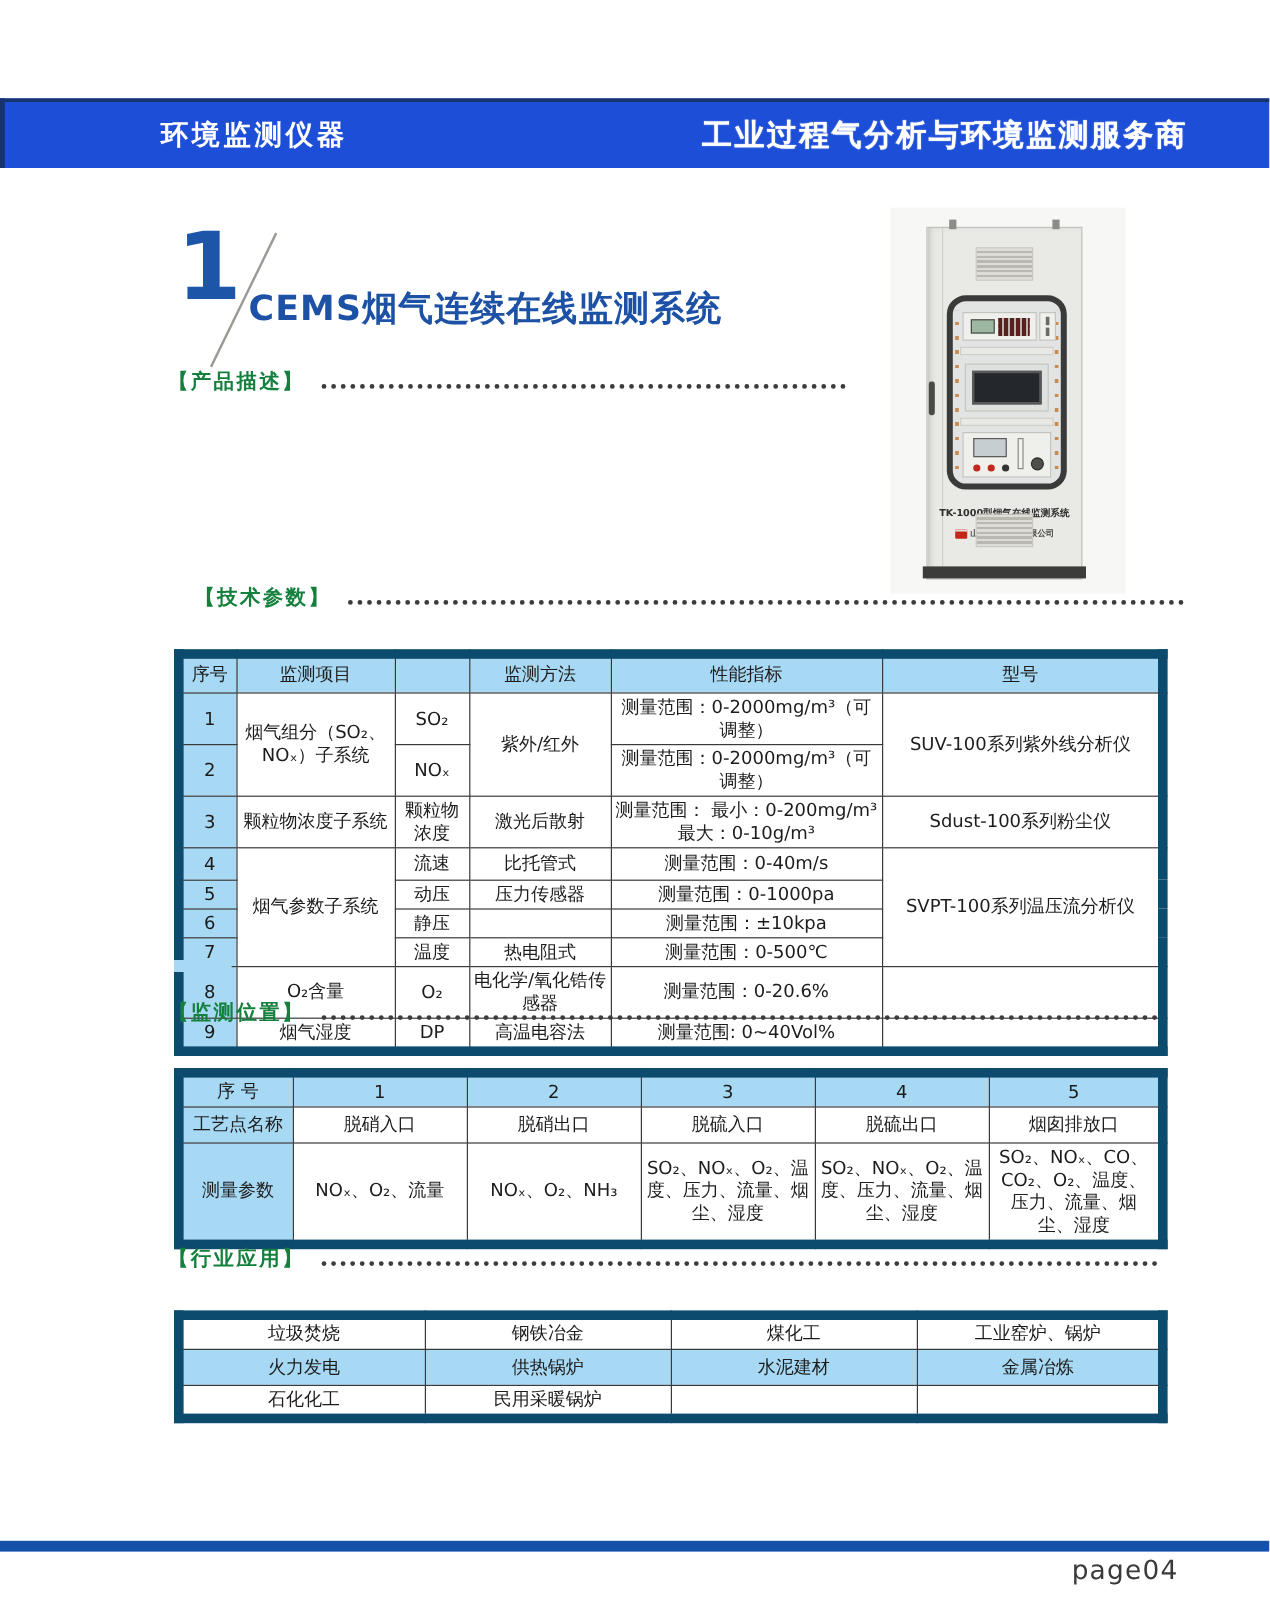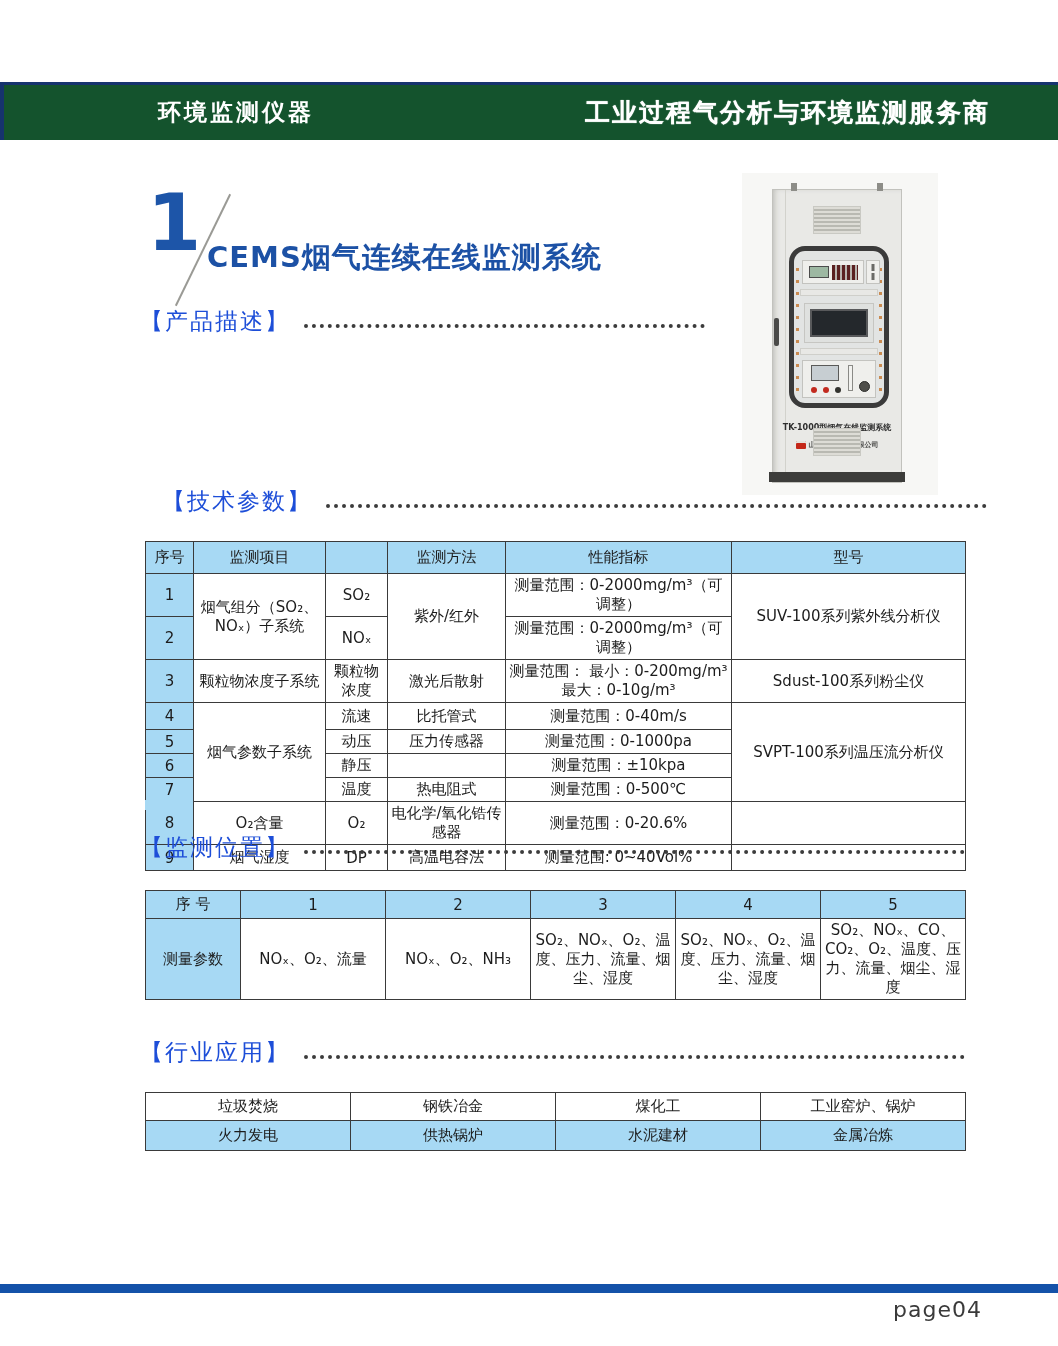--- a/index.html
+++ b/index.html
@@ -2,43 +2,43 @@
 <html><head>
 <meta charset="utf-8">
 <style>
   * { margin:0; padding:0; box-sizing:border-box; }
   html,body { background:#ffffff; }
   body { font-family:"DejaVu Sans","Liberation Sans",sans-serif; }
   .page { position:relative; width:1058px; height:1346px; background:#fff; overflow:hidden; }
 
   
   .topbar { position:absolute; left:0; top:82px; width:1058px; height:58px;
-            background:#14532d; border-top:3px solid #16336e; border-left:4px solid #16336e;
-            display:flex; align-items:center;padding-left:24px; }
+            background:#1d4ed8; border-top:3px solid #16336e; border-left:4px solid #16336e;
+            display:flex; align-items:center; }
   .topbar .lefttxt  { color:#fff; font-weight:bold; font-size:23px; letter-spacing:3px; margin-left:130px; }
   .topbar .righttxt { color:#fff; font-weight:bold; font-size:25px; letter-spacing:2px; margin-left:auto; margin-right:68px;
                       text-shadow:0 0 1px #fff; }
 
   
   .secnum  { position:absolute; left:147px; top:183px; font-size:78px; line-height:80px; font-weight:bold; color:#1d55a8; }
   .slash   { position:absolute; left:202px; top:188px; width:2px; height:124px; background:#9a9a95; transform:rotate(26deg); }
   .sectitle{ position:absolute; left:207px; top:238px; font-size:29px; font-weight:bold; color:#1c51a5; letter-spacing:1px; }
 
   
   .headrow { position:absolute; display:flex; align-items:center; }
-  .redhead { color:#1d4ed8; font-size:23px; font-weight:normal; letter-spacing:2px; white-space:nowrap; }
+  .redhead { color:#15803d; font-size:17px; font-weight:bold; letter-spacing:2px; white-space:nowrap; }
   .dots    { flex:1; border-bottom:4px dotted #3c3c3c; height:13px; margin-left:14px; }
 
   
   .desc { position:absolute; left:138px; top:350px; width:608px; font-size:19px; line-height:37px;
           color:#3a3a3a; font-weight:bold; text-align:justify; text-indent:2em; letter-spacing:1px; }
 
   
   table { border-collapse:collapse; table-layout:fixed; }
-  .dtable { position:absolute; left:145px; width:820px; border:1px solid #0c4a6e; }
+  .dtable { position:absolute; left:145px; width:820px; border:8px solid #0c4a6e; }
   .dtable th, .dtable td { border:1px solid #3a3a3a; font-size:15px; font-weight:normal;
                            color:#1c1c1c; text-align:center; vertical-align:middle; padding:2px 3px; }
   .blue  { background:#a7d9f4; }
   .small { font-size:12px; }
   .pre   { white-space:pre-line; }
   .tail  { position:absolute; left:145px; top:800px; width:48px; height:10px; background:#a7d9f4; }
 
   
   .photo { position:absolute; left:742px; top:173px; width:196px; height:322px; background:#f7f7f5; }
   .cab   { position:absolute; left:30px; top:16px; width:130px; height:294px; background:#e9e9e6;
@@ -255,20 +255,28 @@
     </colgroup>
     <tbody>
         <tr style="height:28px">
       <th class="blue">序 号</th>
       <th class="blue">1</th>
       <th class="blue">2</th>
       <th class="blue">3</th>
       <th class="blue">4</th>
       <th class="blue">5</th>
     </tr>
+    <tr style="height:30px">
+      <th class="blue">工艺点名称</th>
+      <td>脱硝入口</td>
+      <td>脱硝出口</td>
+      <td>脱硫入口</td>
+      <td>脱硫出口</td>
+      <td>烟囱排放口</td>
+    </tr>
     <tr style="height:64px">
       <th class="blue">测量参数</th>
       <td>NOₓ、O₂、流量</td>
       <td>NOₓ、O₂、NH₃</td>
       <td>SO₂、NOₓ、O₂、温度、压力、流量、烟尘、湿度</td>
       <td>SO₂、NOₓ、O₂、温度、压力、流量、烟尘、湿度</td>
       <td>SO₂、NOₓ、CO、CO₂、O₂、温度、压力、流量、烟尘、湿度</td>
     </tr>
   </tbody>
     </table>
@@ -291,19 +299,25 @@
       <td>钢铁冶金</td>
       <td>煤化工</td>
       <td>工业窑炉、锅炉</td>
     </tr>
     <tr style="height:30px">
       <th class="blue">火力发电</th>
       <th class="blue">供热锅炉</th>
       <th class="blue">水泥建材</th>
       <th class="blue">金属冶炼</th>
     </tr>
+    <tr style="height:28px">
+      <td>石化化工</td>
+      <td>民用采暖锅炉</td>
+      <td></td>
+      <td></td>
+    </tr>
   </tbody>
     </table>
 
   <div class="footrule"></div>
   <div class="pagenum">page04</div>
 
 </div>
 
 </body></html>

